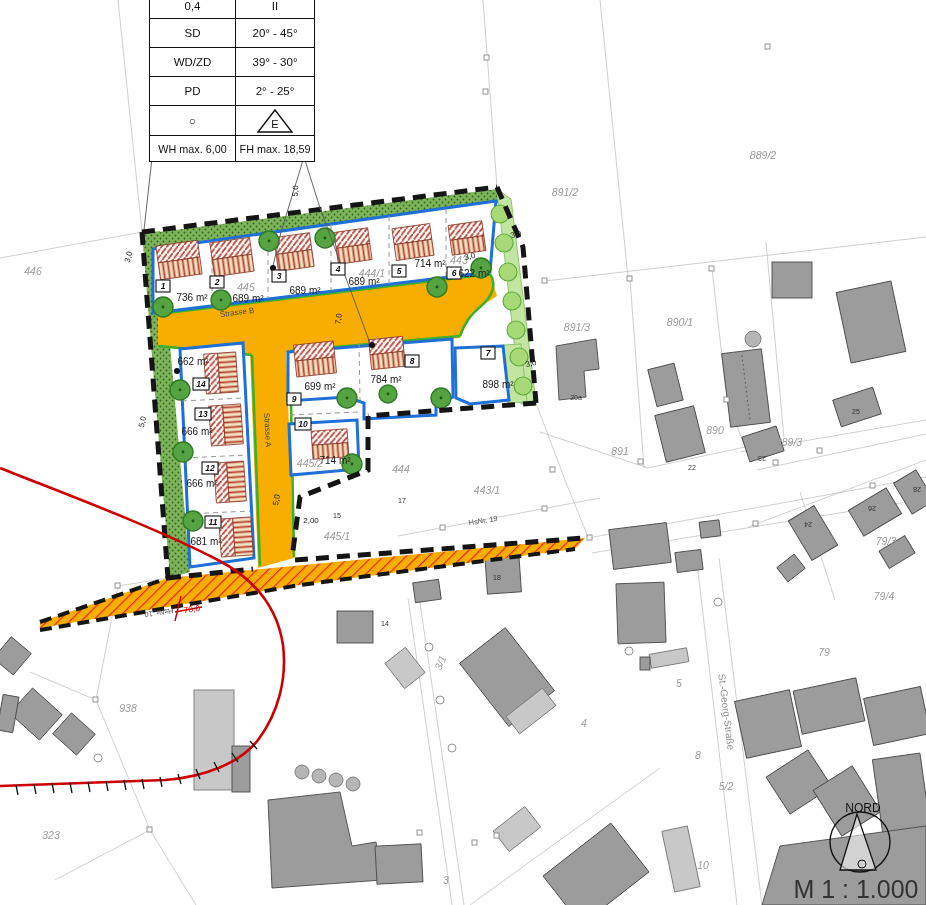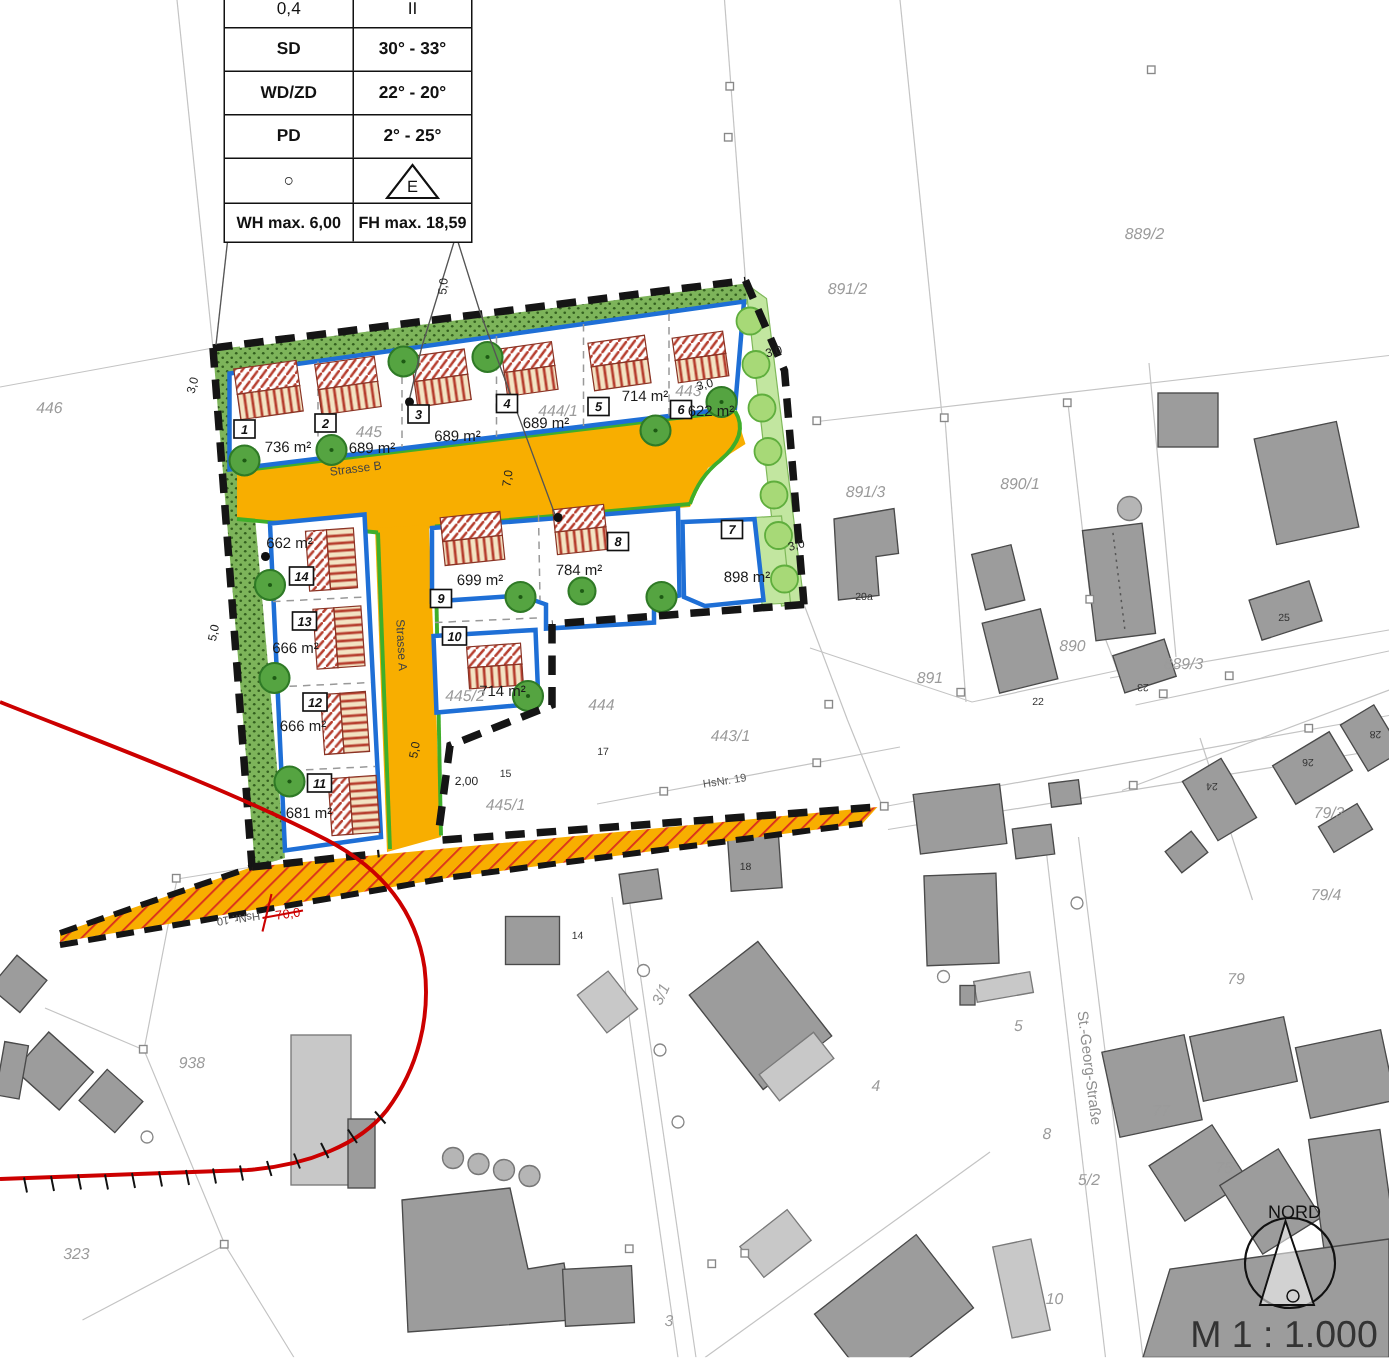--- a/index.html
+++ b/index.html
@@ -7,23 +7,23 @@
          font-family:"Liberation Sans",sans-serif;}
   #map{position:absolute;left:0;top:0;}
   
   #legend{position:absolute;left:149px;top:-8px;width:164px;background:#fff;
           border:1.6px solid #111;display:grid;grid-template-columns:86px 78px;
           font-size:11.5px;color:#111;}
   #legend .cell{border-top:1.4px solid #111;display:flex;align-items:center;
                 justify-content:center;padding:0;box-sizing:border-box;}
   #legend .cell.cl{border-right:1.4px solid #111;}
   #legend .r0{height:25px;border-top:none;}
-  .r1,.r2,.r3{height:29px;font-weight:bold;}
+  .r1,.r2,.r3{height:29px;}
   .r4{height:30px;}
-  .r5{height:26px;font-size:10.8px;font-weight:bold;}
+  .r5{height:26px;font-size:10.8px;}
   svg text{font-family:"Liberation Sans",sans-serif;}
   .pl{fill:#9b9b9b;font-style:italic;font-size:10.5px;text-anchor:middle;}
   .area{fill:#1a1a1a;font-size:10px;text-anchor:middle;}
   .lotno{fill:#111;font-style:italic;font-weight:bold;font-size:8.5px;text-anchor:middle;}
   .hn{fill:#333;font-size:7px;text-anchor:middle;}
   .dim{fill:#222;font-size:8px;text-anchor:middle;}
   .rdim{fill:#cc0000;font-size:8.5px;text-anchor:middle;}
   .street{fill:#444;font-size:8px;text-anchor:middle;}
   .gstreet{fill:#8f8f8f;font-size:10px;text-anchor:middle;}
   .hsnr{fill:#555;font-size:7.5px;text-anchor:middle;}
@@ -512,23 +512,23 @@
     <circle cx="862" cy="864" r="4" fill="none" stroke="#111" stroke-width="1"></circle>
     <text class="nord" x="863" y="812">NORD</text>
   </g>
   <text class="scale" x="856" y="898">M 1 : 1.000</text>
 </svg>
 
 <div id="legend">
   <div class="cell cl r0">0,4</div>
   <div class="cell r0">II</div>
   <div class="cell cl r1">SD</div>
-  <div class="cell r1">30° - 33°</div>
+  <div class="cell r1">20° - 45°</div>
   <div class="cell cl r2">WD/ZD</div>
-  <div class="cell r2">22° - 20°</div>
+  <div class="cell r2">39° - 30°</div>
   <div class="cell cl r3">PD</div>
   <div class="cell r3">2° - 25°</div>
   <div class="cell cl r4">○</div>
   <div class="cell r4">
     <svg width="40" height="28" viewBox="0 0 40 28">
       <polygon points="20,3 37,25 3,25" fill="none" stroke="#111" stroke-width="1.4"></polygon>
       <text x="20" y="21" text-anchor="middle" font-size="11" fill="#111">E</text>
     </svg>
   </div>
   <div class="cell cl r5">WH max. 6,00</div>

